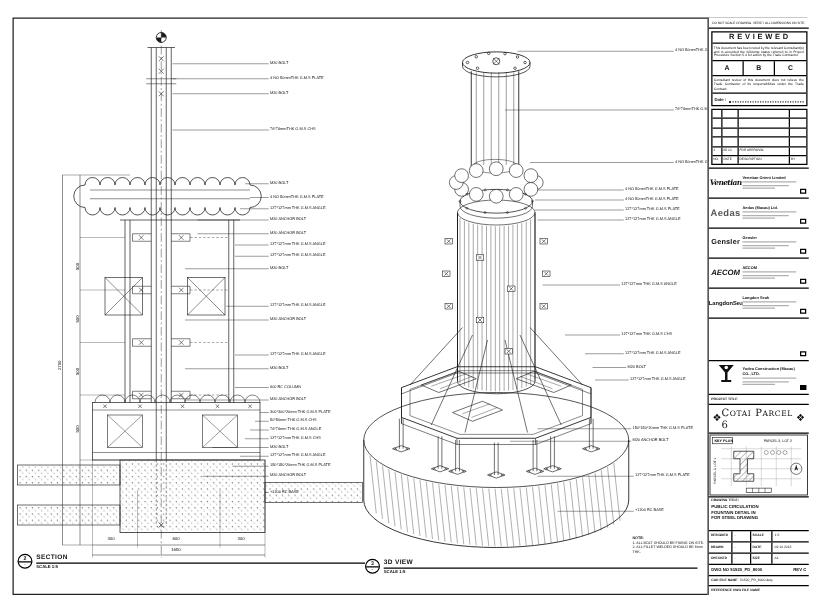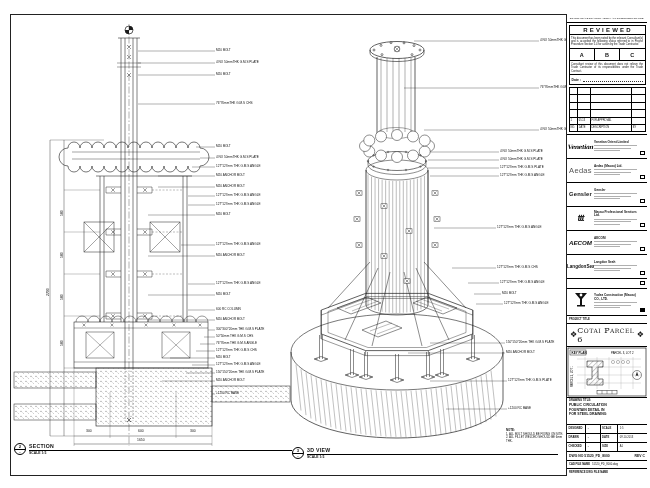--- a/index.html
+++ b/index.html
@@ -50,21 +50,21 @@
   .co-logo{width:27px;flex:0 0 auto;text-align:center;overflow:hidden;}
   .co-body{flex:1;padding-right:6px;}
   .co-name{font-size:3.1px;font-weight:bold;line-height:3.6px;}
   .bars i{display:block;height:1.1px;background:#b0b0b0;margin:1.1px 0;}
   .bars i:nth-child(1){width:92%;}
   .bars i:nth-child(2){width:78%;}
   .bars i:nth-child(3){width:55%;}
   .cb{position:absolute;right:2.5px;bottom:2.5px;width:4.2px;height:4.2px;border:0.7px solid #000;box-sizing:border-box;}
   .cb.filled{background:#000;}
   .logo-venetian{font-family:"DejaVu Serif",serif;font-style:italic;font-weight:bold;font-size:6px;letter-spacing:-0.5px;}
-  .logo-aedas{font-size:7.5px;color:#555;letter-spacing:0.3px;}
+  .logo-aedas{font-size:7.5px;color:#555;letter-spacing:0.3px;font-weight:bold;}
   .logo-gensler{font-weight:bold;font-size:5.8px;letter-spacing:0.2px;}
   .logo-mps{font-style:italic;font-weight:bold;font-size:9px;letter-spacing:-1px;}
   .logo-aecom{font-weight:bold;font-style:italic;font-size:6.2px;}
   .logo-langdon{font-weight:bold;font-size:4.6px;}
   .fill{flex:1;position:relative;border-bottom:0.8px solid #000;}
   .contractor{position:relative;display:flex;align-items:center;height:26px;flex:0 0 auto;border-bottom:0.8px solid #000;}
   .proj-label{height:7px;flex:0 0 auto;border-bottom:0.8px solid #000;font-size:2.7px;font-weight:bold;display:flex;align-items:center;padding-left:2px;}
   .banner{height:22px;flex:0 0 auto;display:flex;align-items:center;justify-content:space-between;padding:0 3px;border-bottom:0.8px solid #000;}
   .banner .pname{font-family:"DejaVu Serif",serif;font-variant:small-caps;font-size:8px;letter-spacing:0.5px;}
   .orn{font-size:8px;line-height:8px;}
@@ -638,32 +638,20 @@
             <div class="co-name">Gensler</div>
             <div class="bars">
               <i></i>
               <i></i>
               <i></i>
             </div>
           </div>
           <span class="cb"></span>
         </div>
         <div class="co-row">
-          <div class="co-logo logo-mps">ttt</div>
-          <div class="co-body">
-            <div class="co-name">Macau Professional Services Ltd.</div>
-            <div class="bars">
-              <i></i>
-              <i></i>
-              <i></i>
-            </div>
-          </div>
-          <span class="cb"></span>
-        </div>
-        <div class="co-row">
           <div class="co-logo logo-aecom">AECOM</div>
           <div class="co-body">
             <div class="co-name">AECOM</div>
             <div class="bars">
               <i></i>
               <i></i>
               <i></i>
             </div>
           </div>
           <span class="cb"></span>

